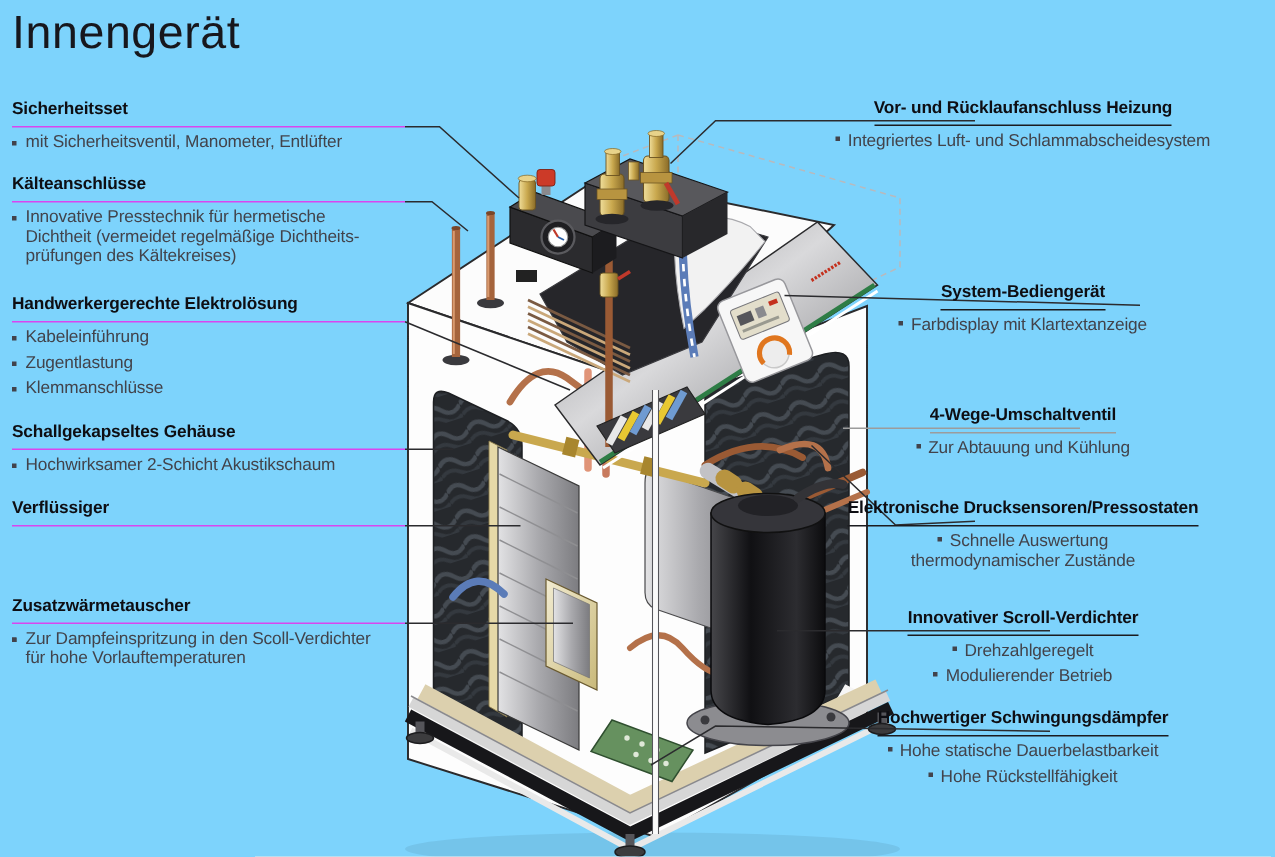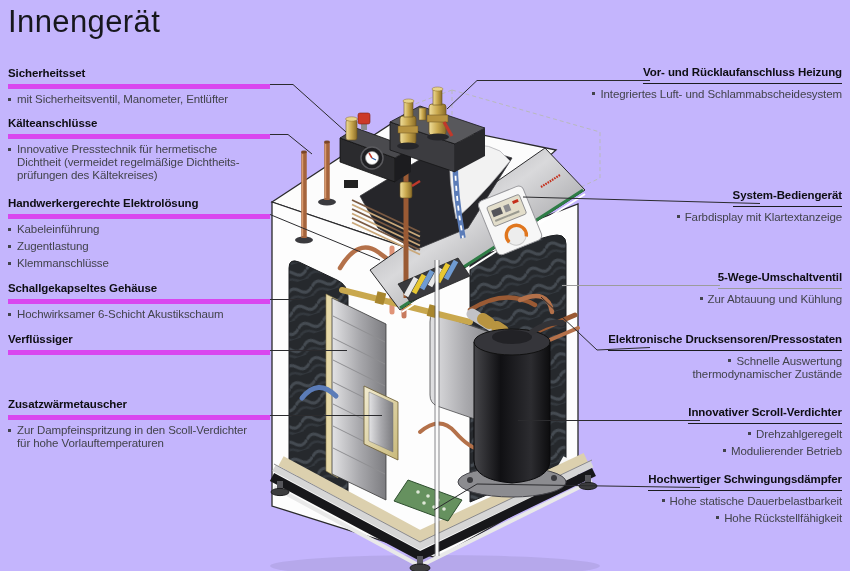--- a/index.html
+++ b/index.html
@@ -1,29 +1,29 @@
 <!DOCTYPE html>
 <html><head>
 <meta charset="utf-8">
 <style>
   html,body{margin:0;padding:0;background:#e7e7e8;}
-  .stage{position:relative;width:850px;height:571px;background:#c4b5fd;overflow:hidden;
+  .stage{position:relative;width:850px;height:571px;background:#7dd3fc;overflow:hidden;
          font-family:"Liberation Sans",sans-serif;}
   .page-title{position:absolute;left:8px;top:4px;margin:0;font-size:31px;font-weight:400;
               letter-spacing:.4px;color:#17171d;z-index:3;}
   svg.illustration{position:absolute;left:0;top:0;z-index:1;}
   .callout{position:absolute;width:262px;z-index:3;}
   .callout h3{margin:0;font-size:11.5px;line-height:14px;font-weight:700;color:#0e0e13;
-              letter-spacing:-.1px;padding-bottom:4px;border-bottom:5px solid #d946ef;}
+              letter-spacing:-.1px;padding-bottom:4px;border-bottom:1px solid #d946ef;}
   .callout ul{list-style:none;margin:4px 0 0;padding:0;}
   .callout li{position:relative;margin-top:4px;font-size:11.5px;line-height:13px;color:#42434b;
               letter-spacing:-.1px;padding-left:9px;white-space:pre-line;}
   .callout li .sq{position:absolute;left:0;top:5px;width:3px;height:3px;background:#42434b;}
   .callout.left{left:8px;}
-  .callout.right{right:8px;width:288px;text-align:right;}
+  .callout.right{right:24px;width:288px;text-align:center;}
   .callout.right h3{display:inline-block;border-bottom:1px solid #1b1b1f;}
   .callout.right.rule-gray h3{border-bottom-color:#9c9c9c;}
   .callout.right li{padding-left:0;}
   .callout.right li .sq{position:static;display:inline-block;margin:0 5px 2px 0;vertical-align:middle;}
   .l1{top:66px}.l2{top:116px}.l3{top:196px}.l4{top:281px}.l5{top:332px}.l6{top:397px}
   .r1{top:62px}.r2{top:185px}.r3{top:267px}.r4{top:329px}.r5{top:402px}.r6{top:469px}
 </style>
 </head>
 <body>
 
@@ -316,21 +316,21 @@
     <h3>Handwerkergerechte Elektrolösung</h3>
     <ul>
       <li><span class="sq"></span><span>Kabeleinführung</span></li>
       <li><span class="sq"></span><span>Zugentlastung</span></li>
       <li><span class="sq"></span><span>Klemmanschlüsse</span></li>
     </ul>
   </div>
   <div class="callout left l4">
     <h3>Schallgekapseltes Gehäuse</h3>
     <ul>
-      <li><span class="sq"></span><span>Hochwirksamer 6-Schicht Akustikschaum</span></li>
+      <li><span class="sq"></span><span>Hochwirksamer 2-Schicht Akustikschaum</span></li>
     </ul>
   </div>
   <div class="callout left l5">
     <h3>Verflüssiger</h3>
   </div>
   <div class="callout left l6">
     <h3>Zusatzwärmetauscher</h3>
     <ul>
       <li><span class="sq"></span></li>
       <li><span class="sq"></span><span>Zur Dampfeinspritzung in den Scoll-Verdichter
@@ -344,21 +344,21 @@
       <li><span class="sq"></span><span>Integriertes Luft- und Schlammabscheidesystem</span></li>
     </ul>
   </div>
   <div class="callout right r2">
     <h3>System-Bediengerät</h3>
     <ul>
       <li><span class="sq"></span><span>Farbdisplay mit Klartextanzeige</span></li>
     </ul>
   </div>
   <div class="callout right rule-gray r3">
-    <h3>5-Wege-Umschaltventil</h3>
+    <h3>4-Wege-Umschaltventil</h3>
     <ul>
       <li><span class="sq"></span><span>Zur Abtauung und Kühlung</span></li>
     </ul>
   </div>
   <div class="callout right r5">
     <h3>Innovativer Scroll-Verdichter</h3>
     <ul>
       <li><span class="sq"></span><span>Drehzahlgeregelt</span></li>
       <li><span class="sq"></span><span>Modulierender Betrieb</span></li>
     </ul>

